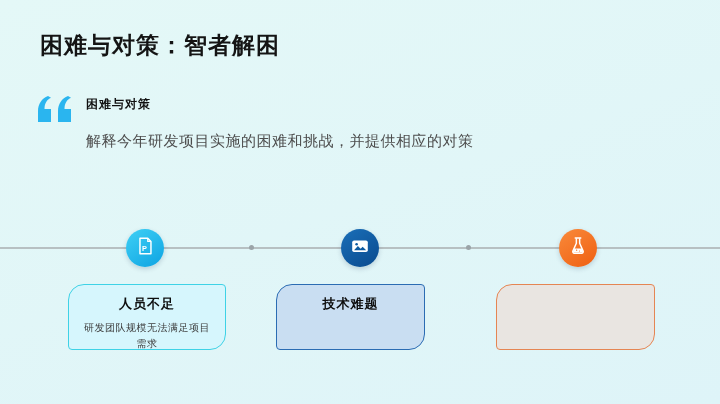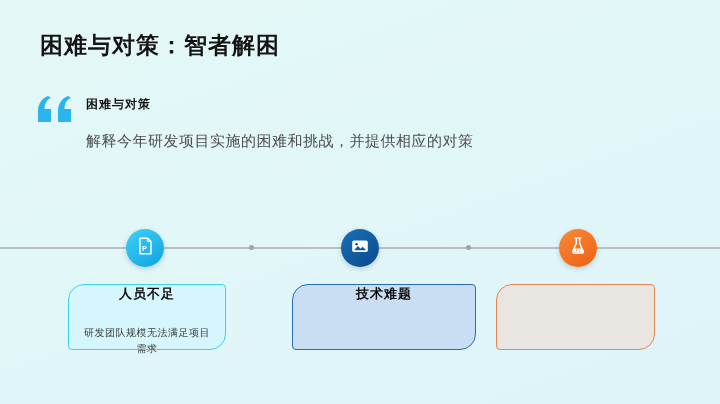--- a/index.html
+++ b/index.html
@@ -38,28 +38,28 @@
     position:absolute;top:229px;width:38px;height:38px;border-radius:50%;
     display:flex;align-items:center;justify-content:center;
     box-shadow:0 2px 5px rgba(0,40,80,.18);
   }
   .node-1{left:126px;background:linear-gradient(145deg,#3fd0f5,#0ea3e2);}
   .node-2{left:341px;background:linear-gradient(145deg,#1a6fb8,#0a4a8e);}
   .node-3{left:559px;background:linear-gradient(145deg,#f98a3a,#ef5f12);}
   .card{
     position:absolute;top:284px;height:66px;box-sizing:border-box;
     border-radius:16px 4px 16px 4px;border:1.5px solid;
-    text-align:center;
+    text-align:center;padding-top:10px;
   }
   .card-1{left:68px;width:158px;border-color:#3ed2e6;background:#d6f6fd;}
-  .card-2{left:292px;width:184px;border-color:#2b6cb3;background:#c9def2;}
+  .card-2{left:276px;width:149px;border-color:#2b6cb3;background:#c9def2;}
   .card-3{left:496px;width:159px;border-color:#e58553;background:#e9e5e1;}
   .card-title{font-size:13px;font-weight:800;color:#0d0d0d;letter-spacing:1px;}
   .card-desc{
-    font-size:10px;color:#3c3c3c;margin-top:22px;padding:0 13px;
+    font-size:10px;color:#3c3c3c;margin-top:7px;padding:0 13px;
     line-height:1.55;letter-spacing:0.5px;
   }
 </style>
 </head>
 <body>
 
 <div class="slide">
 
   <div class="slide-title">困难与对策：智者解困</div>
 

